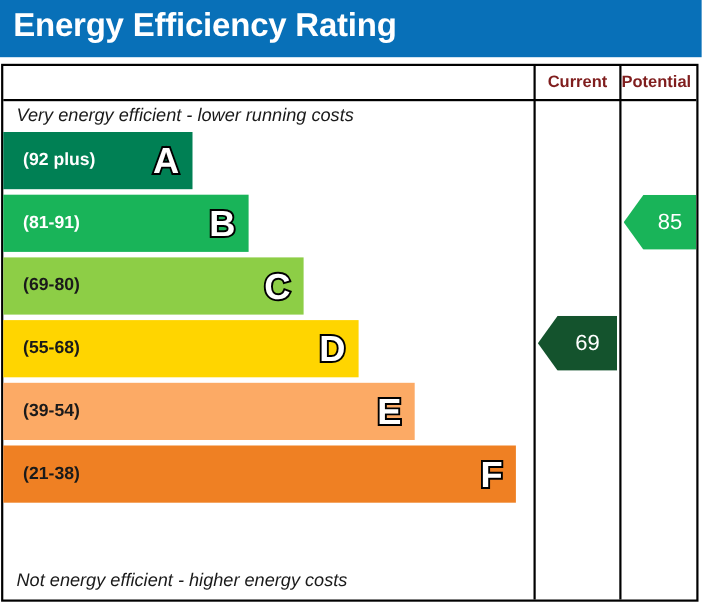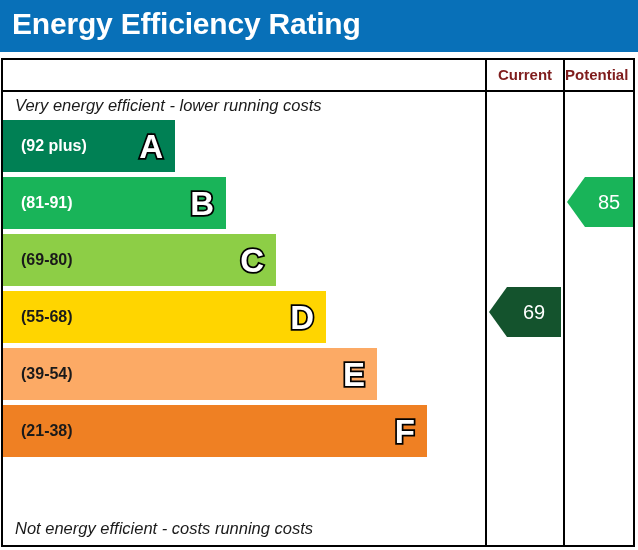--- a/index.html
+++ b/index.html
@@ -174,21 +174,21 @@
   <div class="table">
 
     <div class="hline-header"></div>
     <div class="vline current"></div>
     <div class="vline potential"></div>
 
     <div class="col-head current">Current</div>
     <div class="col-head potential">Potential</div>
 
     <div class="caption top">Very energy efficient - lower running costs</div>
-    <div class="caption bottom">Not energy efficient - costs running costs</div>
+    <div class="caption bottom">Not energy efficient - higher energy costs</div>
 
     <div class="bands">
 
       <div class="band" style="top: 0px; width: 172px; background: rgb(0, 128, 84);">
         <span class="band-range" style="color: rgb(255, 255, 255);">(92 plus)</span>
         <span class="band-letter">A</span>
       </div>
 
       <div class="band" style="top: 57px; width: 223px; background: rgb(25, 180, 89);">
         <span class="band-range" style="color: rgb(255, 255, 255);">(81-91)</span>
@@ -203,21 +203,21 @@
       <div class="band light" style="top: 171px; width: 323px; background: rgb(255, 213, 0);">
         <span class="band-range" style="color: rgb(26, 26, 26);">(55-68)</span>
         <span class="band-letter">D</span>
       </div>
 
       <div class="band light" style="top: 228px; width: 374px; background: rgb(252, 170, 101);">
         <span class="band-range" style="color: rgb(26, 26, 26);">(39-54)</span>
         <span class="band-letter">E</span>
       </div>
 
-      <div class="band light" style="top: 285px; width: 424px; background: rgb(239, 128, 35);">
+      <div class="band light" style="top: 285px; width: 424px; background: rgb(239, 128, 35); padding-left: 42px;">
         <span class="band-range" style="color: rgb(26, 26, 26);">(21-38)</span>
         <span class="band-letter">F</span>
       </div>
 
 
     </div>
 
     <div class="arrow current" style="top: 203px; background: #14532d; margin-top: 24px;">
       <span class="arrow-value">69</span>
     </div>

